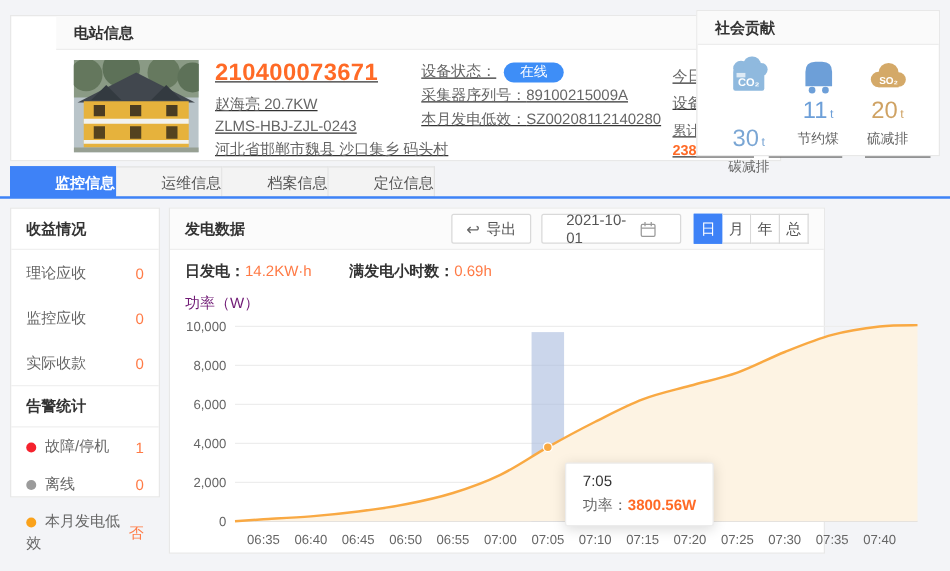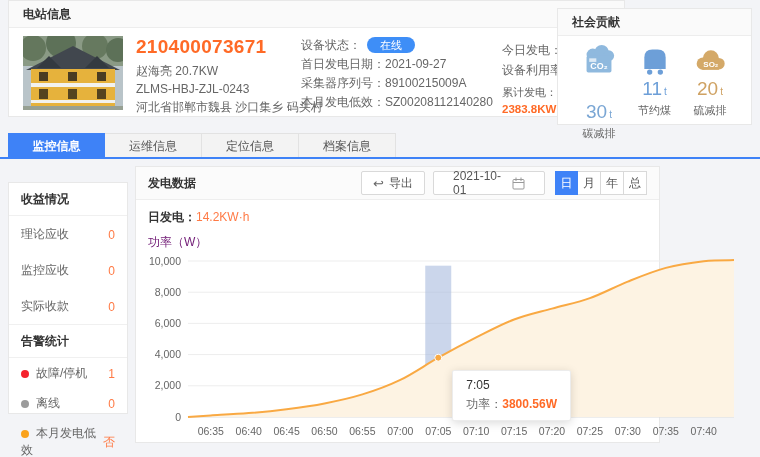--- a/index.html
+++ b/index.html
@@ -13,22 +13,22 @@
     overflow: hidden;
   }
   .panel { position:absolute; background:#fff; border:1px solid #e8e8e8; }
   .panel-header {
     height:27px; line-height:26px; background:#fafafa;
     border-bottom:1px solid #ededed; padding:0 14px;
     font-weight:bold; font-size:12px; color:#333;
   }
 
   
-  #station-panel { left:8px; top:0; width:617px; height:117px; }
-  .station-body { display:flex; padding:8px 14px 8px 14px; gap:13px; }
+  #station-panel { left:8px; top:12px; width:617px; height:117px;padding-left:36px; }
+  .station-body { display:flex; padding:8px 14px 8px 14px; gap:13px;text-decoration:underline; }
   .station-photo { width:100px; height:74px; flex:0 0 100px; display:block; }
   .station-col1 { width:152px; }
   .station-id { color:#ff6a26; font-size:19px; font-weight:bold; margin-bottom:4px; letter-spacing:.3px; }
   .station-col1 .line { color:#666; line-height:18px; white-space:nowrap; }
   .station-col2 { width:188px; }
   .station-col2 .row { line-height:19px; color:#666; white-space:nowrap; }
   .badge-online {
     display:inline-block; background:#3e8ef7; color:#fff; font-size:11px;
     line-height:16px; padding:0 13px; border-radius:9px; margin-left:6px;
   }
@@ -50,30 +50,30 @@
   .social-item { width:50px; }
   .social-item svg { width:38px; height:32px; display:block; margin:0 auto; }
   .social-num { font-size:19px; margin-top:1px; }
   .social-num .u { font-size:10px; margin-left:2px; }
   .c1 { color:#7aa6d4;margin-top:24px; } .c2 { color:#6d9fd8; } .c3 { color:#cfa263; }
   .social-label { color:#666; font-size:11px; margin-top:3px; white-space:nowrap; }
 
   
   .tabbar { position:absolute; left:8px; top:133px; display:flex; }
   .tab {
-    width:97px; height:25px; line-height:24px; text-align:center;
+    width:85px; height:25px; line-height:24px; text-align:right;
     background:#f3f3f3; border:1px solid #e2e2e2; border-left:none;
     color:#555; cursor:pointer;
   }
   .tab:first-child { border-left:1px solid #e2e2e2; }
   .tab.active { background:#3e82f7; border-color:#3e82f7; color:#fff; font-weight:bold; }
   .tab-underline { position:absolute; left:0; top:157px; width:760px; height:2px; background:#3e82f7; }
 
   
-  #sidebar { left:8px; top:166px; width:120px; height:232px;margin-top:16px; }
+  #sidebar { left:8px; top:166px; width:120px; height:232px; }
   .side-header { font-weight:bold; padding:8px 12px 7px; border-bottom:1px solid #f0f0f0; }
   .side-header.second { border-top:1px solid #f0f0f0; }
   .side-item { display:flex; justify-content:space-between; align-items:center; padding:10px 12px 9px; color:#666; }
   .side-item .v { color:#ff7a45; }
   .alarm-item { padding:7px 12px 6px; }
   .dot { display:inline-block; width:8px; height:8px; border-radius:50%; margin-right:7px; vertical-align:-1px; }
   .dot-red { background:#f5222d; } .dot-gray { background:#9b9b9b; } .dot-orange { background:#faa21b; }
 
   
   #chart-panel { left:135px; top:166px; width:525px; height:277px; }
@@ -145,23 +145,20 @@
       <div class="station-id">210400073671</div>
       <div class="line">赵海亮  20.7KW</div>
       <div class="line">ZLMS-HBJ-ZJL-0243</div>
       <div class="line">河北省邯郸市魏县 沙口集乡 码头村</div>
     </div>
     <div class="station-col2">
       <div class="row">
         <span>设备状态：</span><span class="badge-online">在线</span>
       </div>
       <div class="row">
-        <span>首日发电日期：</span><span>2021-09-27</span>
-      </div>
-      <div class="row">
         <span>采集器序列号：</span><span>89100215009A</span>
       </div>
       <div class="row">
         <span>本月发电低效：</span><span>SZ00208112140280</span>
       </div>
     </div>
     <div class="station-col3">
       <div class="big-row">
         <span class="lbl">今日发电：</span>
         <span class="big-val">10.7</span>
@@ -222,22 +219,22 @@
       </svg>
       <div class="social-num c3"><span>20</span><span class="u">t</span></div>
       <div class="social-label">硫减排</div>
     </div>
   </div>
 </div>
 
 <div class="tabbar">
   <div class="tab active">监控信息</div>
   <div class="tab">运维信息</div>
+  <div class="tab">档案信息</div>
   <div class="tab">定位信息</div>
-  <div class="tab">档案信息</div>
 </div>
 <div class="tab-underline"></div>
 
 <div class="panel" id="sidebar">
   <div class="side-header">收益情况</div>
   <div class="side-item">
     <span>理论应收</span>
     <span class="v">0</span>
   </div>
   <div class="side-item">
@@ -281,20 +278,21 @@
     </div>
     <div class="view-group">
       <div class="view-btn active">日</div>
       <div class="view-btn">月</div>
       <div class="view-btn">年</div>
       <div class="view-btn">总</div>
     </div>
   </div>
   <div class="stats-row">
     <span><span class="sl">日发电：</span><span class="sv">14.2KW·h</span></span>
+    <span><span class="sl">满发电小时数：</span><span class="sv">0.69h</span></span>
   </div>
   <div class="y-axis-title">功率（W）</div>
   <div class="chart-wrap">
     <svg width="593" height="196" viewBox="0 0 593 196">
         <line x1="40" y1="164" x2="586" y2="164" stroke="#dcdcdc" stroke-width="1"></line>
         <text x="33" y="167.5" text-anchor="end" fill="#666" font-size="10.5">0</text>
         <line x1="40" y1="132.8" x2="586" y2="132.8" stroke="#ededed" stroke-width="1"></line>
         <text x="33" y="136.3" text-anchor="end" fill="#666" font-size="10.5">2,000</text>
         <line x1="40" y1="101.6" x2="586" y2="101.6" stroke="#ededed" stroke-width="1"></line>
         <text x="33" y="105.1" text-anchor="end" fill="#666" font-size="10.5">4,000</text>

